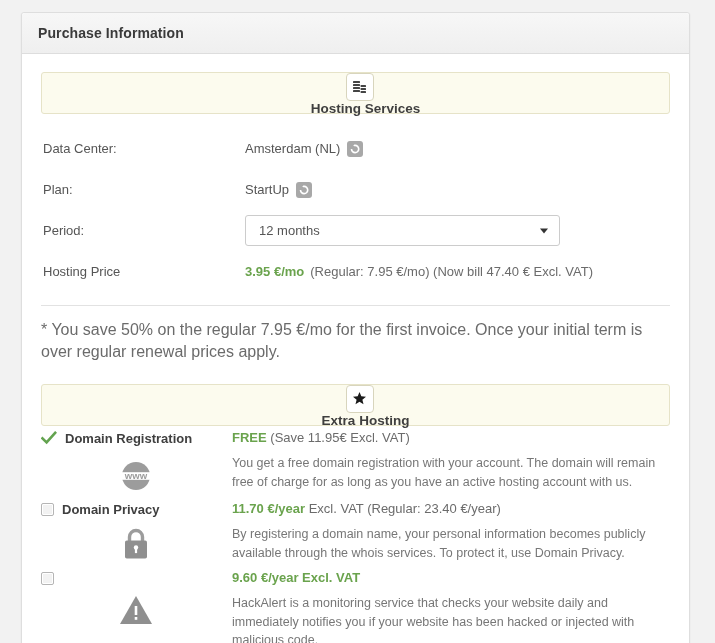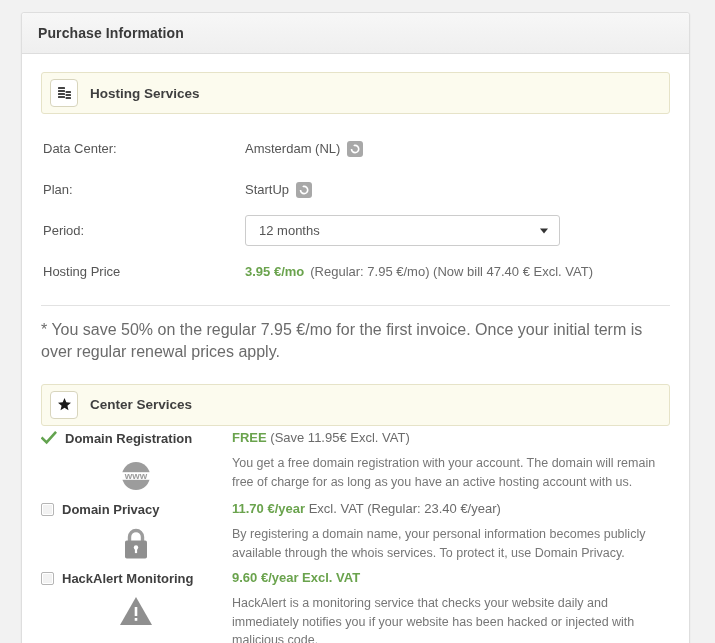--- a/index.html
+++ b/index.html
@@ -50,20 +50,21 @@
   
   .section-bar {
     background: #fcfbee;
     border: 1px solid #e6e3c8;
     border-radius: 3px;
     height: 42px;
     display: flex;
     align-items: center;
     padding-left: 8px;
     box-sizing: border-box;
+    flex-direction: column;
   }
   .section-icon-box {
     width: 26px;
     height: 26px;
     background: #ffffff;
     border: 1px solid #d8d5bd;
     border-radius: 4px;
     display: flex;
     align-items: center;
     justify-content: center;
@@ -296,21 +297,21 @@
       <hr class="divider">
 
       <div class="note">* You save 50% on the regular 7.95 €/mo for the first invoice. Once your initial term is over regular renewal prices apply.</div>
 
       <div class="section-bar extras">
         <span class="section-icon-box">
           <svg width="15" height="15" viewBox="0 0 15 15">
             <path d="M7.5 1 L9.3 5.3 L14 5.7 L10.4 8.7 L11.5 13.3 L7.5 10.8 L3.5 13.3 L4.6 8.7 L1 5.7 L5.7 5.3 Z" fill="#1a1a1a"></path>
           </svg>
         </span>
-        <span class="section-label">Center Services</span>
+        <span class="section-label">Extra Hosting</span>
       </div>
 
       <div class="extra-item">
         <div class="extra-left">
           <div class="extra-name-line">
             <span class="check-mark">
               <svg width="16" height="15" viewBox="0 0 16 15">
                 <path d="M1.5 7.4 L5.6 11.4 L14.2 1.8" fill="none" stroke="#63a34f" stroke-width="2.6" stroke-linecap="square"></path>
               </svg>
             </span>
@@ -355,21 +356,20 @@
             <span class="p-grey">Excl. VAT (Regular: 23.40 €/year)</span>
           </div>
           <div class="extra-desc">By registering a domain name, your personal information becomes publicly available through the whois services. To protect it, use Domain Privacy.</div>
         </div>
       </div>
 
       <div class="extra-item">
         <div class="extra-left">
           <div class="extra-name-line">
             <span class="chk"></span>
-            <span class="extra-name">HackAlert Monitoring</span>
           </div>
           <div class="extra-graphic">
             <svg width="34" height="32" viewBox="0 0 34 32">
               <path d="M17 2 L33 30 L1 30 Z" fill="#8f8f8f"></path>
               <rect x="15.7" y="12" width="2.6" height="9" fill="#ffffff"></rect>
               <rect x="15.7" y="23" width="2.6" height="2.8" fill="#ffffff"></rect>
             </svg>
           </div>
         </div>
         <div class="extra-right">

